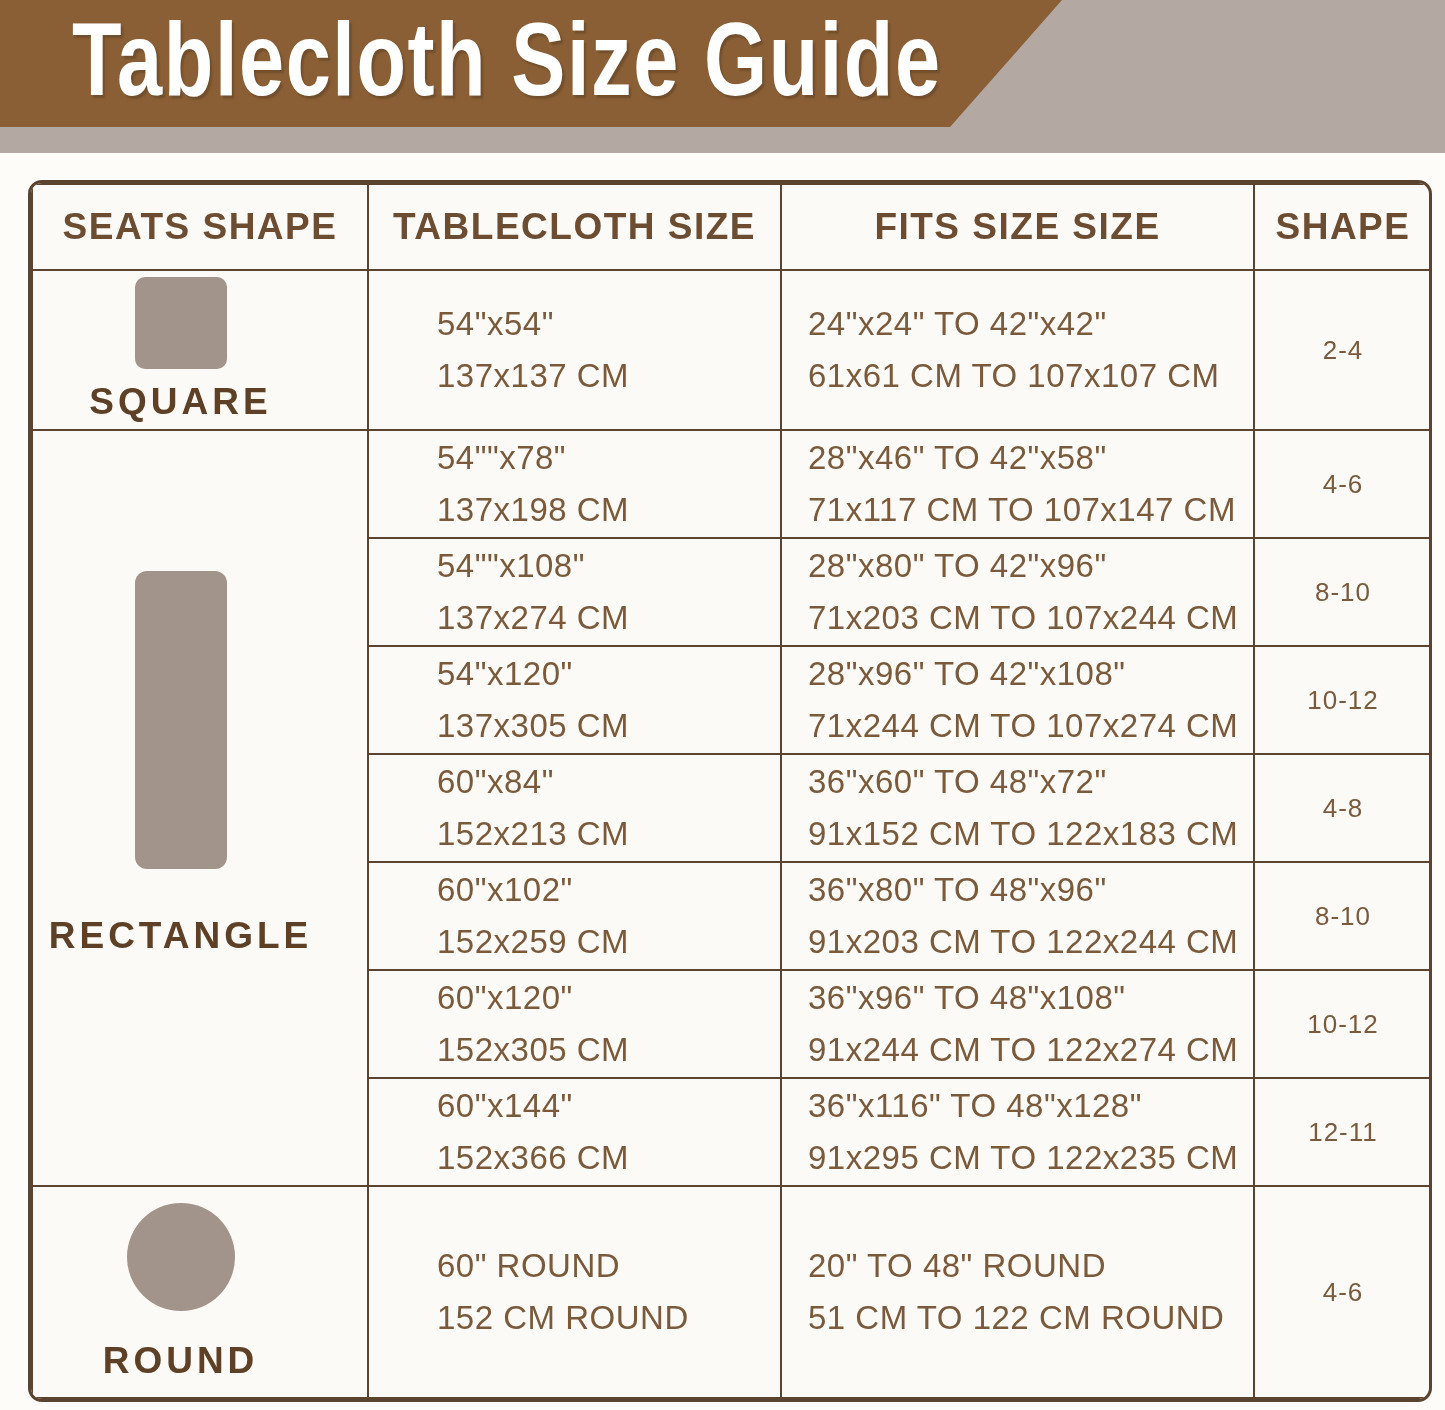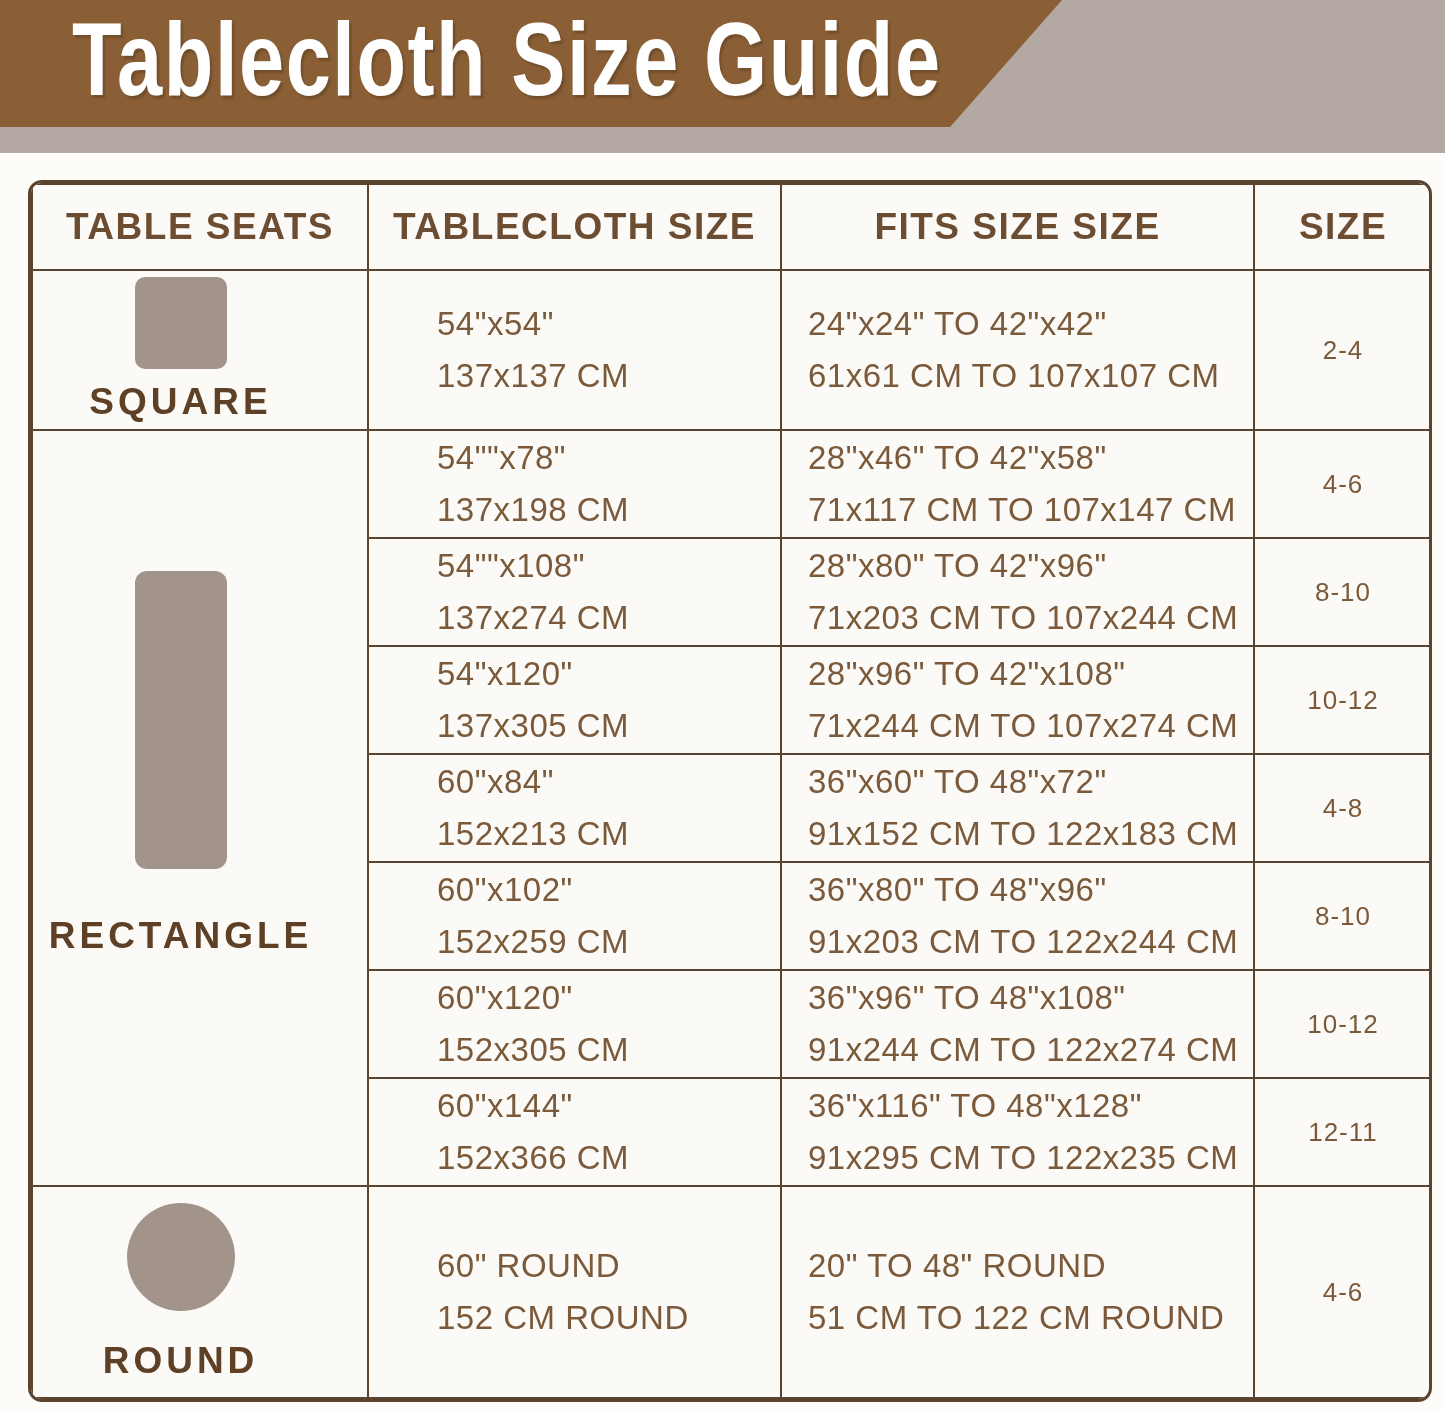--- a/index.html
+++ b/index.html
@@ -85,24 +85,24 @@
   <table>
     <colgroup>
       <col style="width:336px">
         <col style="width:413px">
         <col style="width:473px">
         <col style="width:178px">
     </colgroup>
 
     <tbody>
         <tr class="r-header">
-      <th>TABLE SEATS</th>
+      <th>SEATS SHAPE</th>
       <th>TABLECLOTH SIZE</th>
       <th>FITS SIZE SIZE</th>
-      <th>SIZE</th>
+      <th>SHAPE</th>
     </tr>
 
     <tr class="r-square">
       <td class="c-shape">
         <div class="shape-wrap">
           <div class="icon-square"></div>
           <div class="shape-label gap-sm">SQUARE</div>
         </div>
       </td>
       <td class="c-cloth">

